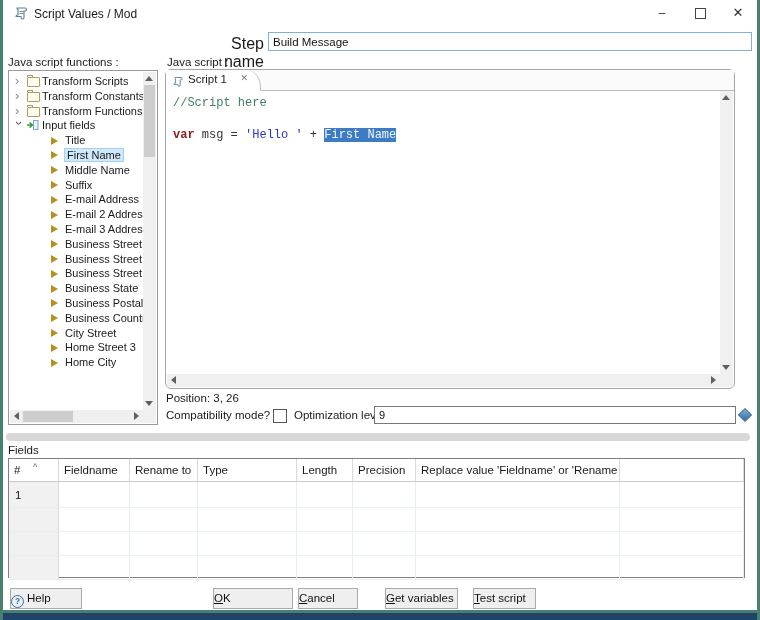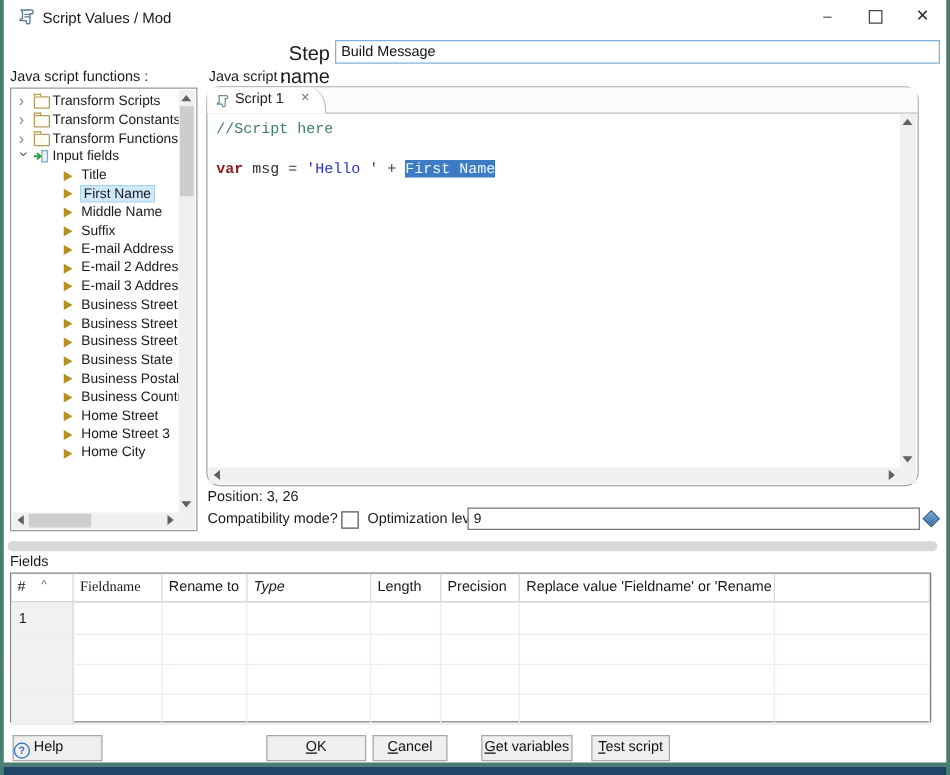--- a/index.html
+++ b/index.html
@@ -44,21 +44,21 @@
   .sb{background:#f0f0f0;position:absolute;}
   .sb .thumb{position:absolute;background:#cdcdcd;}
   .arr{position:absolute;width:0;height:0;}
   .arr.up{border-left:4px solid transparent;border-right:4px solid transparent;border-bottom:5px solid #606060;}
   .arr.down{border-left:4px solid transparent;border-right:4px solid transparent;border-top:5px solid #606060;}
   .arr.left{border-top:4px solid transparent;border-bottom:4px solid transparent;border-right:5px solid #606060;}
   .arr.right{border-top:4px solid transparent;border-bottom:4px solid transparent;border-left:5px solid #606060;}
   .corner{position:absolute;width:13px;height:13px;background:#f0f0f0;}
   
   .spanel{position:absolute;left:165px;top:69px;width:570px;height:320px;border:1px solid #a6a6a6;
-        border-radius:11px;background:#fff;box-sizing:border-box;}
+        border-radius:6px;background:#fff;box-sizing:border-box;}
   .tabbar{position:absolute;left:0;top:0;right:0;height:20px;border-bottom:1px solid #bcbcbc;background:#fbfbfb;}
   .tab{position:absolute;left:0;top:0;height:20px;width:94px;background:#fff;border-right:1px solid #bcbcbc;
         border-top-right-radius:14px 18px;border-bottom:1px solid #fff;z-index:2;}
   .tab-icon{position:absolute;left:6px;top:4px;}
   .tab-label{position:absolute;left:22px;top:3px;font-size:11.5px;color:#222;}
   .tab-close{position:absolute;right:12px;top:3px;font-size:9px;color:#777;}
   .code{position:absolute;left:1px;top:21px;right:14px;bottom:14px;overflow:hidden;
         font-family:"Liberation Mono",monospace;font-size:12px;line-height:16px;padding:4px 0 0 6px;}
   .cline{white-space:pre;}
   .tok-comment{color:#3f7f5f;}
@@ -82,21 +82,21 @@
   .thead{display:flex;height:22px;border-bottom:1px solid #c9c9c9;}
   .th{box-sizing:border-box;border-right:1px solid #d9d9d9;font-size:11.5px;line-height:22px;
         padding-left:5px;color:#1a1a1a;position:relative;white-space:nowrap;overflow:hidden;}
   .th .caret{position:absolute;left:24px;top:-3px;font-size:9px;color:#666;}
   .trow{display:flex;}
   .td{box-sizing:border-box;border-right:1px solid #e8eef5;border-bottom:1px solid #e8eef5;
         font-size:11.5px;padding-left:6px;white-space:nowrap;overflow:hidden;}
   .td.numcol{background:#f1f1f1;border-right:1px solid #d9d9d9;}
   
   .btn{position:absolute;top:588px;height:21px;background:#efefef;border:1px solid #a9a9a9;
-        box-sizing:border-box;font-size:11.5px;text-align:center;line-height:19px;color:#111;cursor:default;}
+        box-sizing:border-box;font-size:11.5px;line-height:19px;color:#111;cursor:default;}
   .btn u{text-decoration:underline;}
   .help-btn{left:10px;width:72px;text-align:left;padding-left:0;}
   .help-ic{display:inline-block;width:11px;height:11px;border:1px solid #2a6fbd;border-radius:50%;
         color:#2a6fbd;font-size:8.5px;font-weight:bold;text-align:center;line-height:11px;
         vertical-align:-2px;margin-right:3px;}
 </style>
 </head>
 <body>
 
 <div id="app">
@@ -133,21 +133,21 @@
         <div class="titem field"><span class="tri"></span><span class="tlabel">Suffix</span></div>
         <div class="titem field"><span class="tri"></span><span class="tlabel">E-mail Address</span></div>
         <div class="titem field"><span class="tri"></span><span class="tlabel">E-mail 2 Address</span></div>
         <div class="titem field"><span class="tri"></span><span class="tlabel">E-mail 3 Address</span></div>
         <div class="titem field"><span class="tri"></span><span class="tlabel">Business Street</span></div>
         <div class="titem field"><span class="tri"></span><span class="tlabel">Business Street 2</span></div>
         <div class="titem field"><span class="tri"></span><span class="tlabel">Business Street 3</span></div>
         <div class="titem field"><span class="tri"></span><span class="tlabel">Business State</span></div>
         <div class="titem field"><span class="tri"></span><span class="tlabel">Business Postal Code</span></div>
         <div class="titem field"><span class="tri"></span><span class="tlabel">Business Country</span></div>
-        <div class="titem field"><span class="tri"></span><span class="tlabel">Home Street</span></div>
+        <div class="titem field"><span class="tri"></span><span class="tlabel">City Street</span></div>
         <div class="titem field"><span class="tri"></span><span class="tlabel">Home Street 3</span></div>
         <div class="titem field"><span class="tri"></span><span class="tlabel">Home City</span></div>
       </div>
 
     <div class="sb" style="top:1px;right:1px;bottom:14px;width:13px;">
       <span class="arr up" style="left:2px;top:4px;"></span>
       <span class="thumb" style="left:1px;top:13px;width:11px;height:72px;"></span>
       <span class="arr down" style="left:2px;bottom:4px;"></span>
     </div>
 
@@ -196,23 +196,23 @@
   <div class="opt-label">Optimization level</div>
   <input class="opt-input" value="9" style="">
   <div class="var-diamond"></div>
 
   <div class="sash"></div>
 
   <div class="sec-label" style="left:8px;top:444px;">Fields</div>
   <div class="ftable">
     <div class="thead">
         <div class="th" style="width: 50px;">#<span class="caret">^</span></div>
-        <div class="th" style="width: 71px; font-family: Liberation Serif, serif;">Fieldname</div>
+        <div class="th" style="width: 71px;">Fieldname</div>
         <div class="th" style="width: 68px;">Rename to</div>
-        <div class="th" style="width: 99px; font-style: italic;">Type</div>
+        <div class="th" style="width: 99px;">Type</div>
         <div class="th" style="width: 56px;">Length</div>
         <div class="th" style="width: 63px;">Precision</div>
         <div class="th" style="width: 204px;">Replace value 'Fieldname' or 'Rename to'</div>
         <div class="th" style="width: 124px;"></div>
       </div>
     <div class="tbody">
         <div class="trow">
           <div class="td numcol" style="width: 50px; height: 26px; line-height: 26px;">1</div>
           <div class="td" style="width: 71px; height: 26px; line-height: 26px;"></div>
           <div class="td" style="width: 68px; height: 26px; line-height: 26px;"></div>

